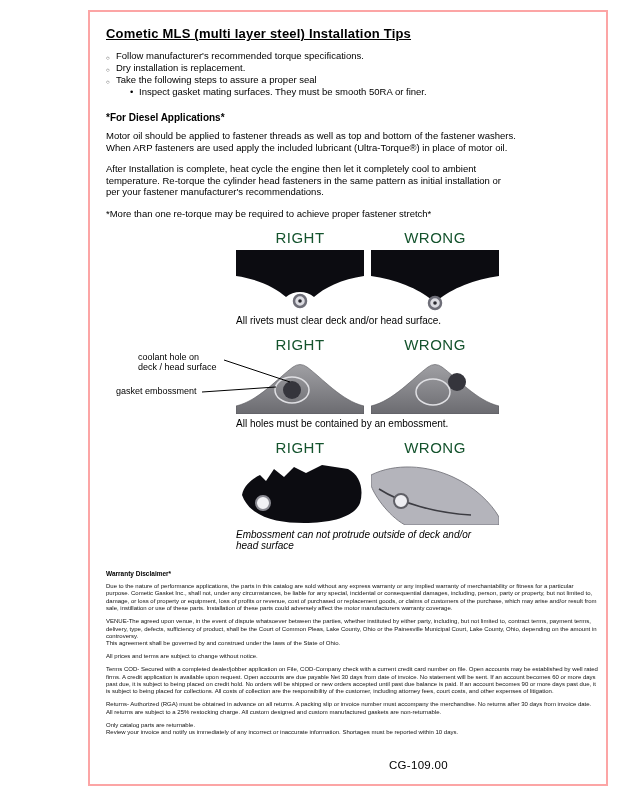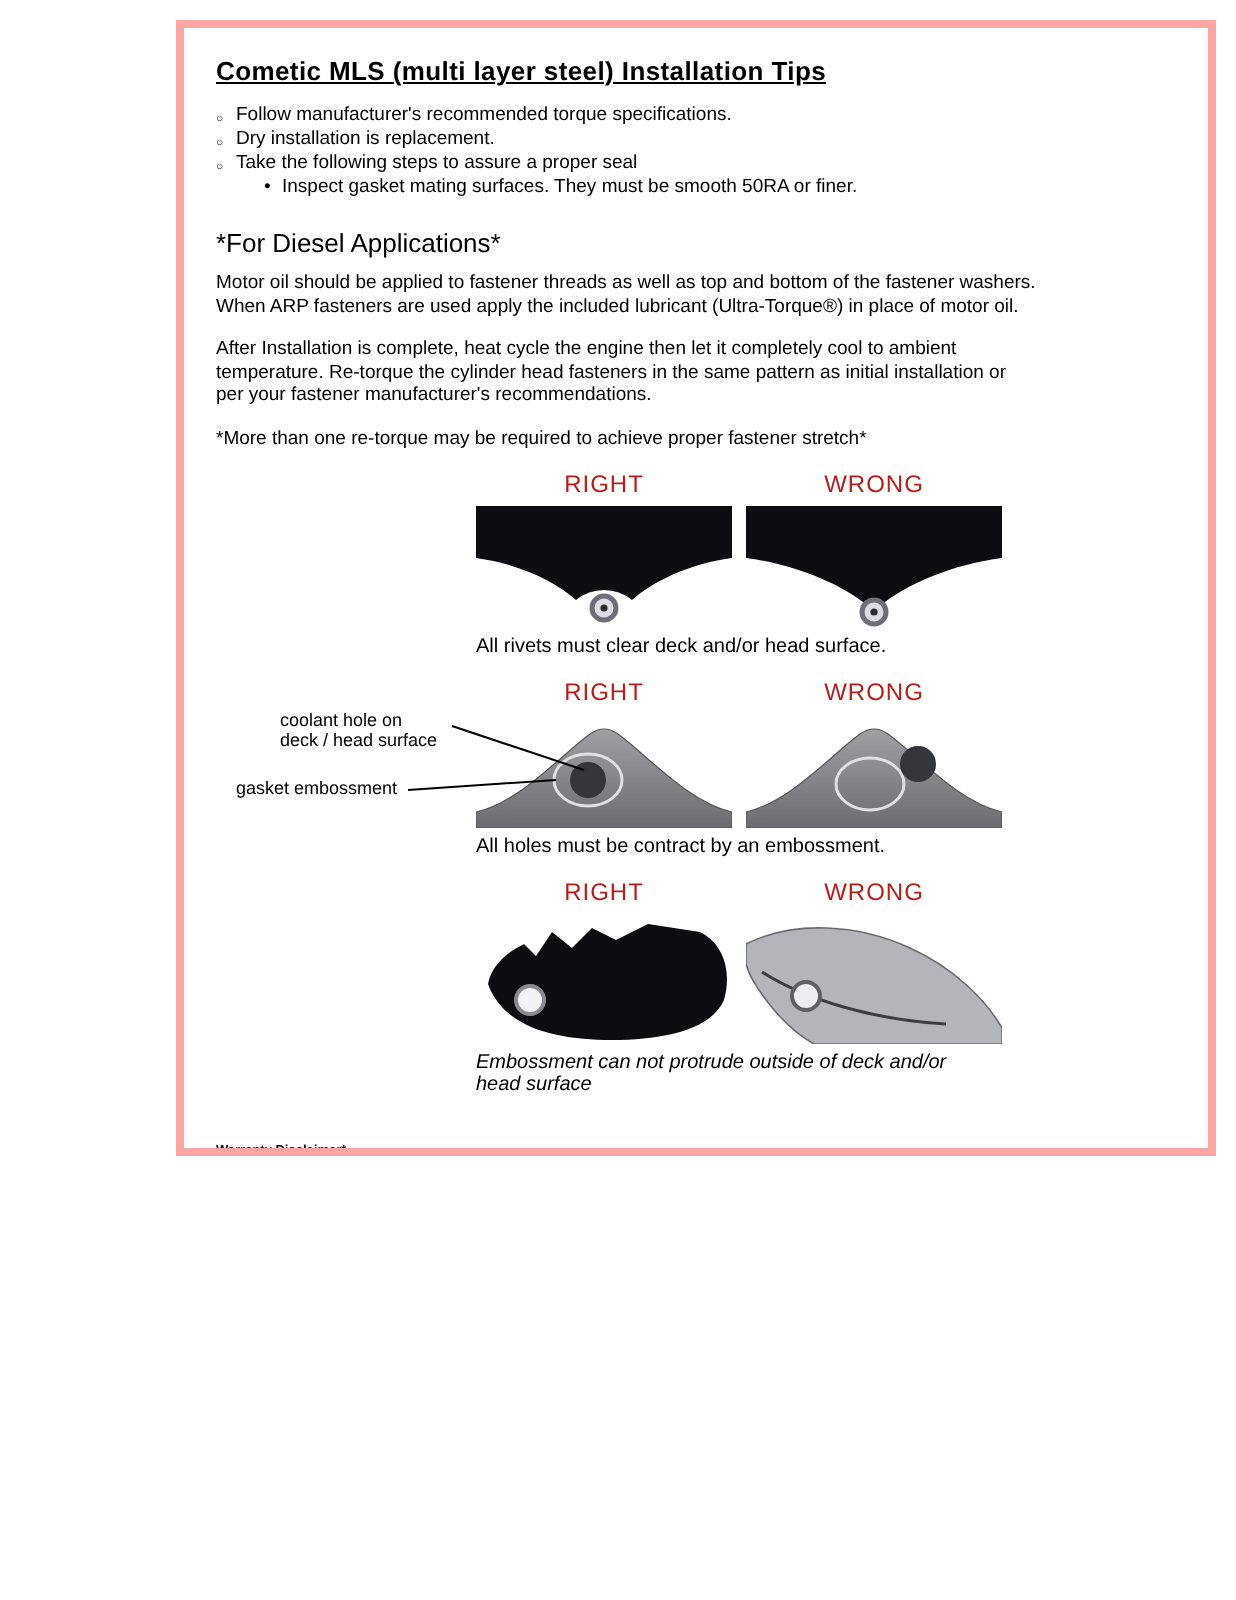--- a/index.html
+++ b/index.html
@@ -3,40 +3,40 @@
 <meta charset="utf-8">
 <style>
   * { margin:0; padding:0; box-sizing:border-box; }
   html,body { background:#ffffff; }
   body {
     width:618px; height:800px; position:relative;
     font-family:"Liberation Sans", sans-serif; color:#000;
   }
   .page { position:relative; width:618px; height:800px; background:#fff; overflow:hidden; }
   .frame {
-    position:absolute; left:88px; top:10px; width:520px; height:568px;
-    border:4px solid #fca5a5; padding:14px 22px 0 16px; overflow:hidden; background:#fff;
+    position:absolute; left:88px; top:10px; width:520px; height:776px;
+    border:2px solid #fca5a5; padding:14px 22px 0 16px; overflow:hidden; background:#fff;
   }
   .title {
     font-size:13px; font-weight:bold; text-decoration:underline;
     letter-spacing:.2px; margin-bottom:9px;
   }
   .tips { list-style:none; font-size:9.5px; line-height:12px; }
   .tips > li { position:relative; padding-left:10px; }
   .tips > li::before { content:"\25CB"; position:absolute; left:0; top:2px; font-size:6px; }
   .subtips { list-style:none; margin-left:13px; }
   .subtips > li { position:relative; padding-left:10px; }
   .subtips > li::before { content:"\2022"; position:absolute; left:1px; top:0; font-size:9.5px; }
-  .diesel-heading { font-size:13px; font-weight:normal; margin:14px 0 7px; }
+  .diesel-heading { font-size:10px; font-weight:bold; margin:14px 0 7px; }
   .para { font-size:9.5px; line-height:11.5px; width:410px; margin-bottom:10px; }
   .note { margin-bottom:4px; }
   .diagrams { margin-top:10px; }
   .diag-row { position:relative; margin-left:130px; width:263px; margin-bottom:10px; }
   .diag-labels { display:flex; }
-  .diag-labels span { width:128px; text-align:center; font-size:12px; letter-spacing:.5px; color:#b91c1c; }
+  .diag-labels span { width:128px; text-align:center; font-size:15px; letter-spacing:.5px; color:#14532d; }
   .diag-labels span + span { margin-left:7px; }
   .panels { display:flex; margin-top:3px; }
   .panel { width:128px; display:block; background:#fff; }
   .panel + .panel { margin-left:7px; }
   .caption { font-size:10px; line-height:11px; margin-top:4px; }
   .caption.wrap { width:250px;font-style:italic; }
   .callout { position:absolute; font-size:9px; line-height:10px; white-space:pre-line; }
   .callout-hole { left:-98px; top:16px; width:95px; }
   .callout-emboss { left:-120px; top:50px; width:95px; }
   .callout-lines { position:absolute; left:-100px; top:14px; width:165px; height:58px; pointer-events:none; }
@@ -113,21 +113,21 @@
               <linearGradient id="gB" x1="0" y1="0" x2="0" y2="1">
                 <stop offset="0" stop-color="#a0a0a4"></stop>
                   <stop offset="1" stop-color="#6b6b70"></stop>
               </linearGradient>
             </defs>
             <path d="M0,58 L0,50 C22,45 42,22 57,11 Q64,6 71,11 C86,22 106,45 128,50 L128,58 Z" fill="url(#gB)" stroke="#55555a" stroke-width="0.6"></path>
             <ellipse cx="62" cy="36" rx="17" ry="13" fill="none" stroke="#e0e0e4" stroke-width="1.5"></ellipse>
             <circle cx="86" cy="26" r="9" fill="#35353c"></circle>
           </svg>
         </div>
-        <div class="caption">All holes must be contract by an embossment.</div>
+        <div class="caption">All holes must be contained by an embossment.</div>
         <div class="callout callout-hole">coolant hole on
 deck / head surface</div>
         <div class="callout callout-emboss">gasket embossment</div>
         <svg class="callout-lines" viewBox="0 0 165 58">
           <line x1="88" y1="10" x2="154" y2="32" stroke="#000" stroke-width="1"></line>
           <line x1="66" y1="42" x2="140" y2="37" stroke="#000" stroke-width="1"></line>
         </svg>
       </div>
 
       <div class="diag-row">

